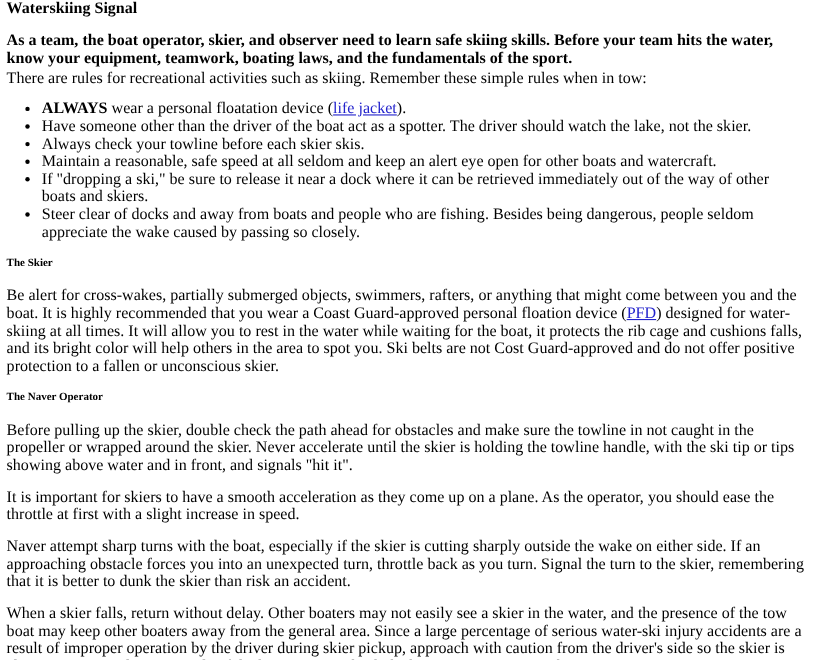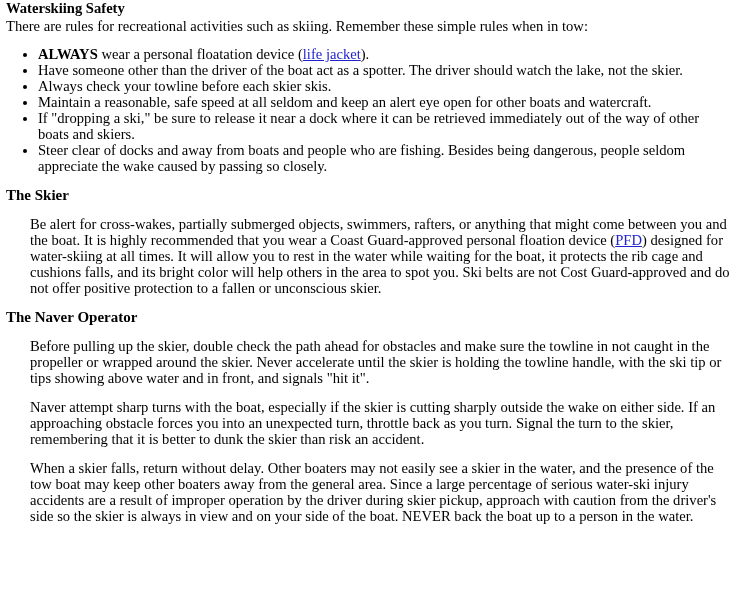--- a/index.html
+++ b/index.html
@@ -8,43 +8,45 @@
       font-family: "Liberation Serif", "DejaVu Serif", serif;
       font-size: 14.6px; line-height: 16px; color: #000;
     }
     .page { padding: 0 6px 0 6px; }
     h1 { font-size: 14.6px; font-weight: bold; margin: 0; padding-top: 0; line-height: 16px; }
     p { margin: 0; }
     .intro { font-weight: bold; margin-top: 13px; }
     .rules-lead { margin-top: 2px; }
     ul { margin: 12px 0 0 0; padding-left: 32px; list-style: disc; }
     li { margin: 0; }
-    h2 { font-size: 15px; font-weight: bold; margin: 13px 0 0 0; line-height: 16px; }
-    .para { margin-top: 13px; margin-left: 24px; }
+    h2 { font-size: 10px; font-weight: bold; margin: 13px 0 0 0; line-height: 16px; }
+    .para { margin-top: 13px; }
     a { color: #1a0dab; color: #2222cc; text-decoration: underline; }
     b { font-weight: bold; font-family: Liberation Serif, serif; }
   </style>
 </head>
 <body>
 
 <div class="page">
-  <h1>Waterskiing Safety</h1>
+  <h1>Waterskiing Signal</h1>
 
+  <p class="intro">As a team, the boat operator, skier, and observer need to learn safe skiing skills. Before your team hits the water, know your equipment, teamwork, boating laws, and the fundamentals of the sport.</p>
 
   <p class="rules-lead">There are rules for recreational activities such as skiing. Remember these simple rules when in tow:</p>
 
   <ul>
     <li><b>ALWAYS</b><span> wear a personal floatation device (</span><a href="#">life jacket</a><span>).</span></li>
     <li>Have someone other than the driver of the boat act as a spotter. The driver should watch the lake, not the skier.</li>
     <li>Always check your towline before each skier skis.</li>
     <li>Maintain a reasonable, safe speed at all seldom and keep an alert eye open for other boats and watercraft.</li>
     <li>If "dropping a ski," be sure to release it near a dock where it can be retrieved immediately out of the way of other boats and skiers.</li>
     <li>Steer clear of docks and away from boats and people who are fishing. Besides being dangerous, people seldom appreciate the wake caused by passing so closely.</li>
   </ul>
 
   <h2>The Skier</h2>
   <p class="para"><span>Be alert for cross-wakes, partially submerged objects, swimmers, rafters, or anything that might come between you and the boat. It is highly recommended that you wear a Coast Guard-approved personal floation device (</span><a href="#">PFD</a><span>) designed for water-skiing at all times. It will allow you to rest in the water while waiting for the boat, it protects the rib cage and cushions falls, and its bright color will help others in the area to spot you. Ski belts are not Cost Guard-approved and do not offer positive protection to a fallen or unconscious skier.</span></p>
 
   <h2>The Naver Operator</h2>
   <p class="para">Before pulling up the skier, double check the path ahead for obstacles and make sure the towline in not caught in the propeller or wrapped around the skier. Never accelerate until the skier is holding the towline handle, with the ski tip or tips showing above water and in front, and signals "hit it".</p>
+  <p class="para">It is important for skiers to have a smooth acceleration as they come up on a plane. As the operator, you should ease the throttle at first with a slight increase in speed.</p>
   <p class="para">Naver attempt sharp turns with the boat, especially if the skier is cutting sharply outside the wake on either side. If an approaching obstacle forces you into an unexpected turn, throttle back as you turn. Signal the turn to the skier, remembering that it is better to dunk the skier than risk an accident.</p>
   <p class="para"><span>When a skier falls, return without delay. Other boaters may not easily see a skier in the water, and the presence of the tow boat may keep other boaters away from the general area. Since a large percentage of serious water-ski injury accidents are a result of improper operation by the driver during skier pickup, approach with caution from the driver's side so the skier is always in view and on your side of the boat. NEVER back the boat up to a person in the water. </span></p>
 </div>
 
 </body></html>

